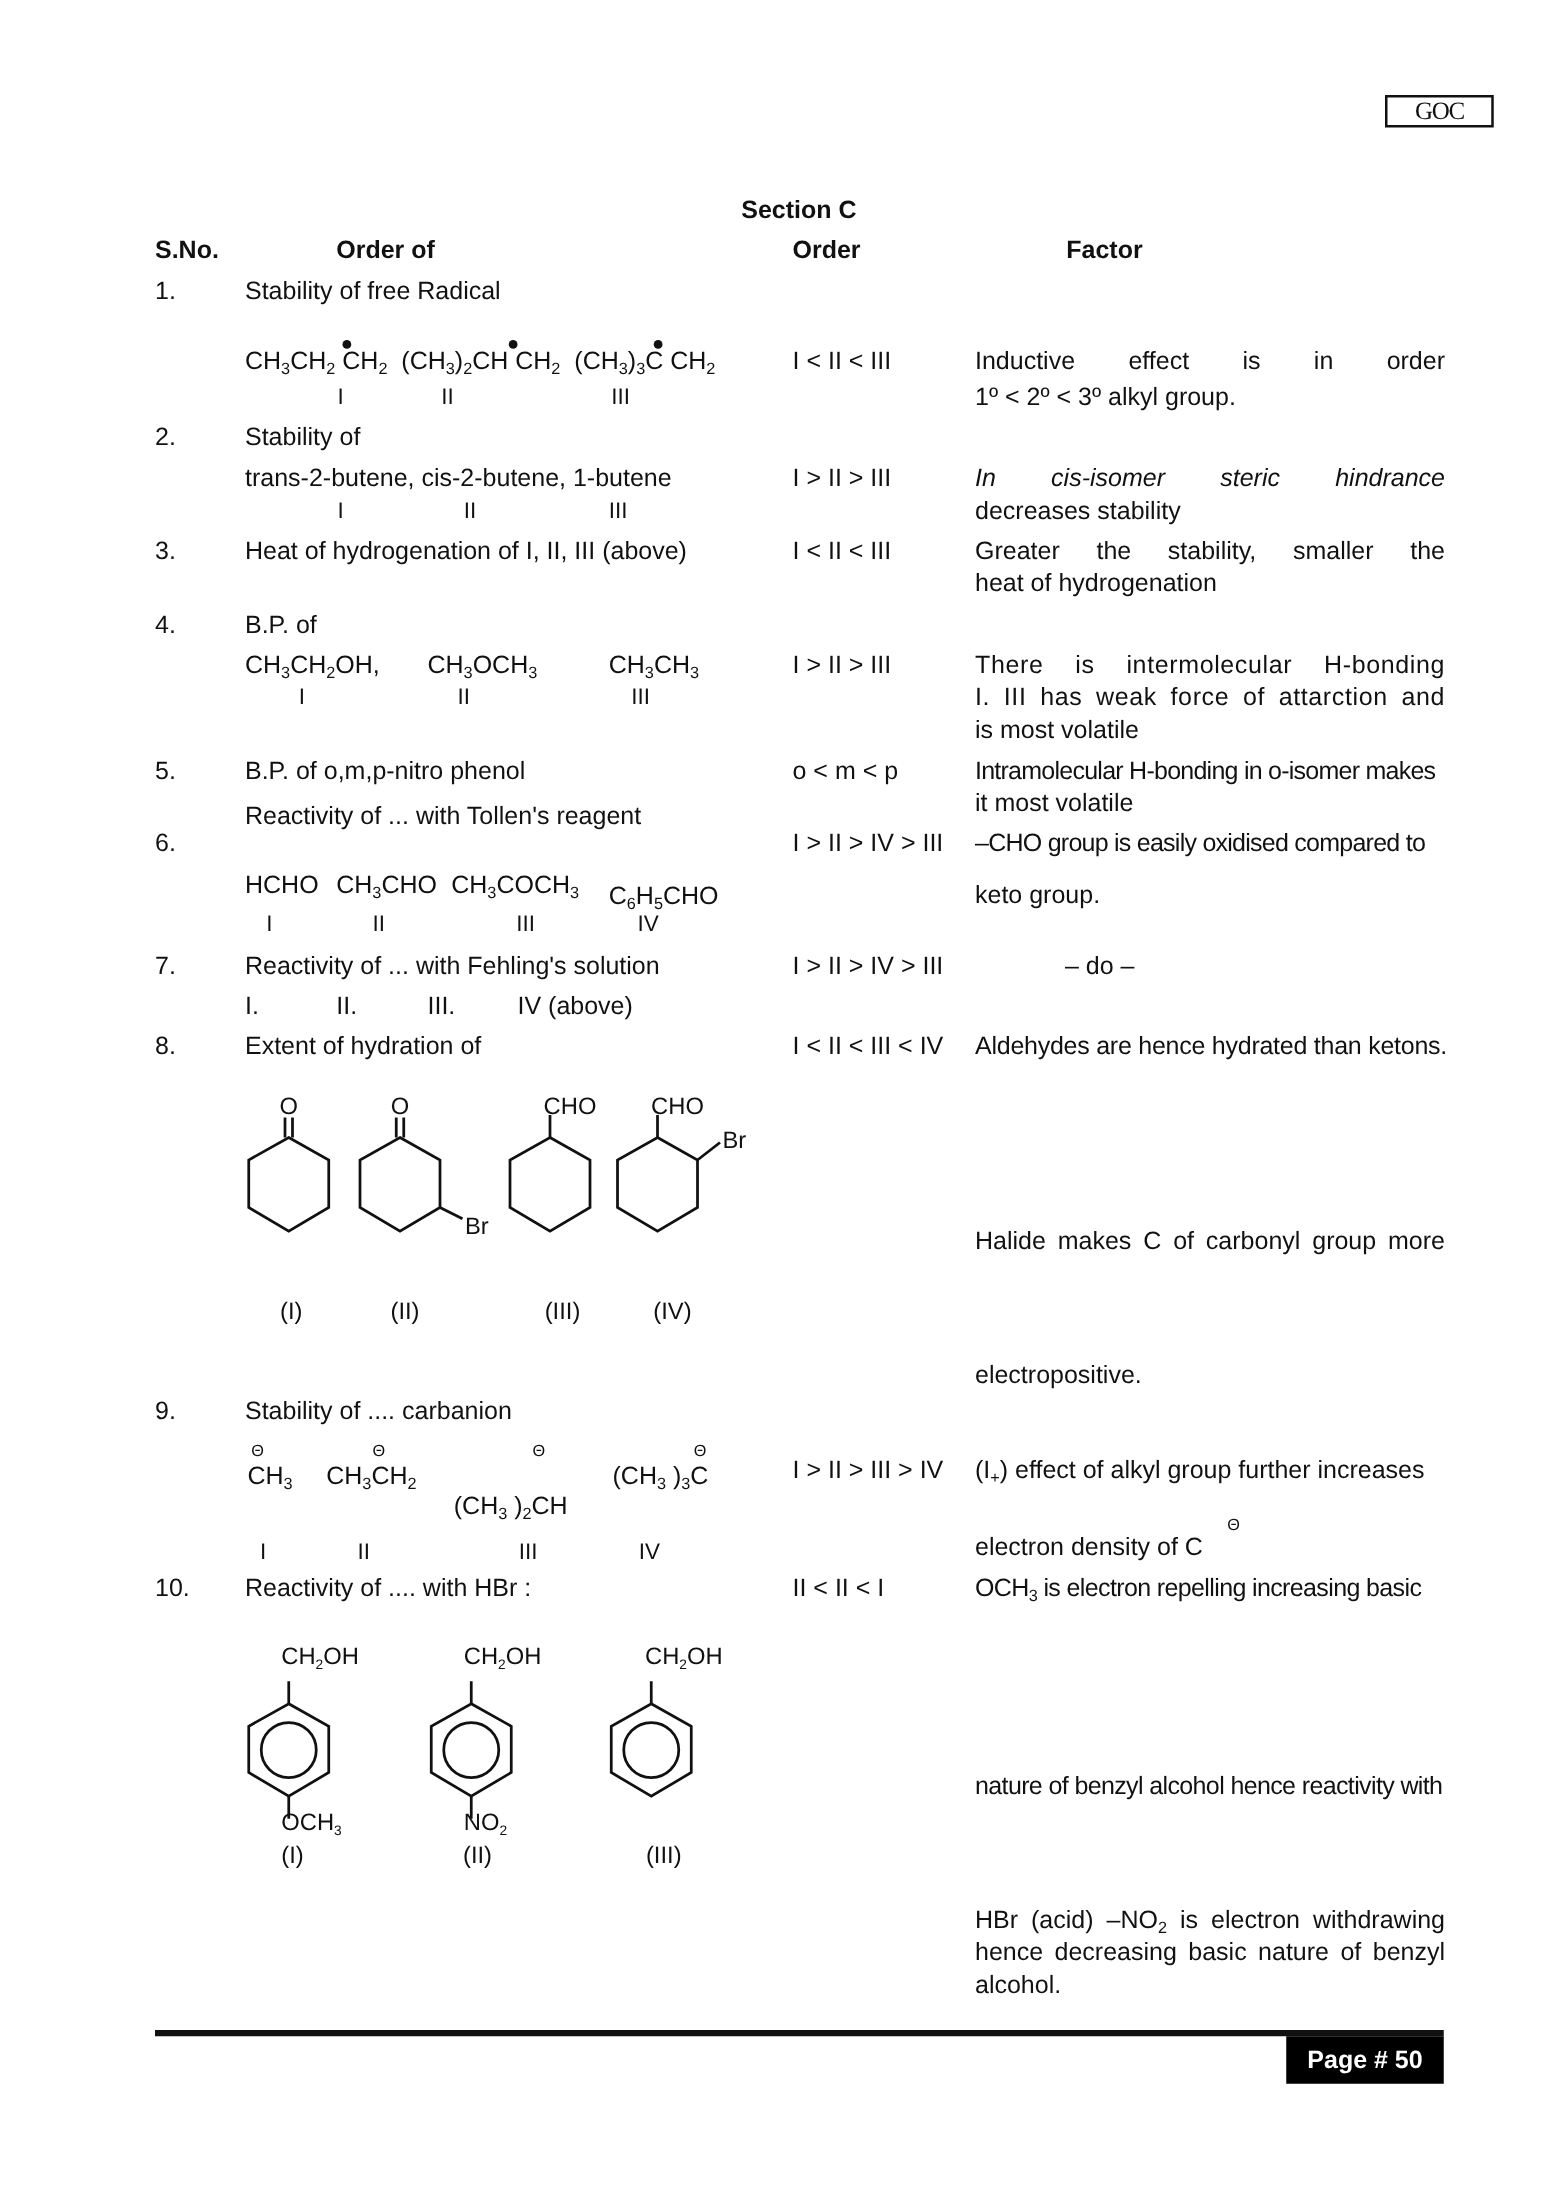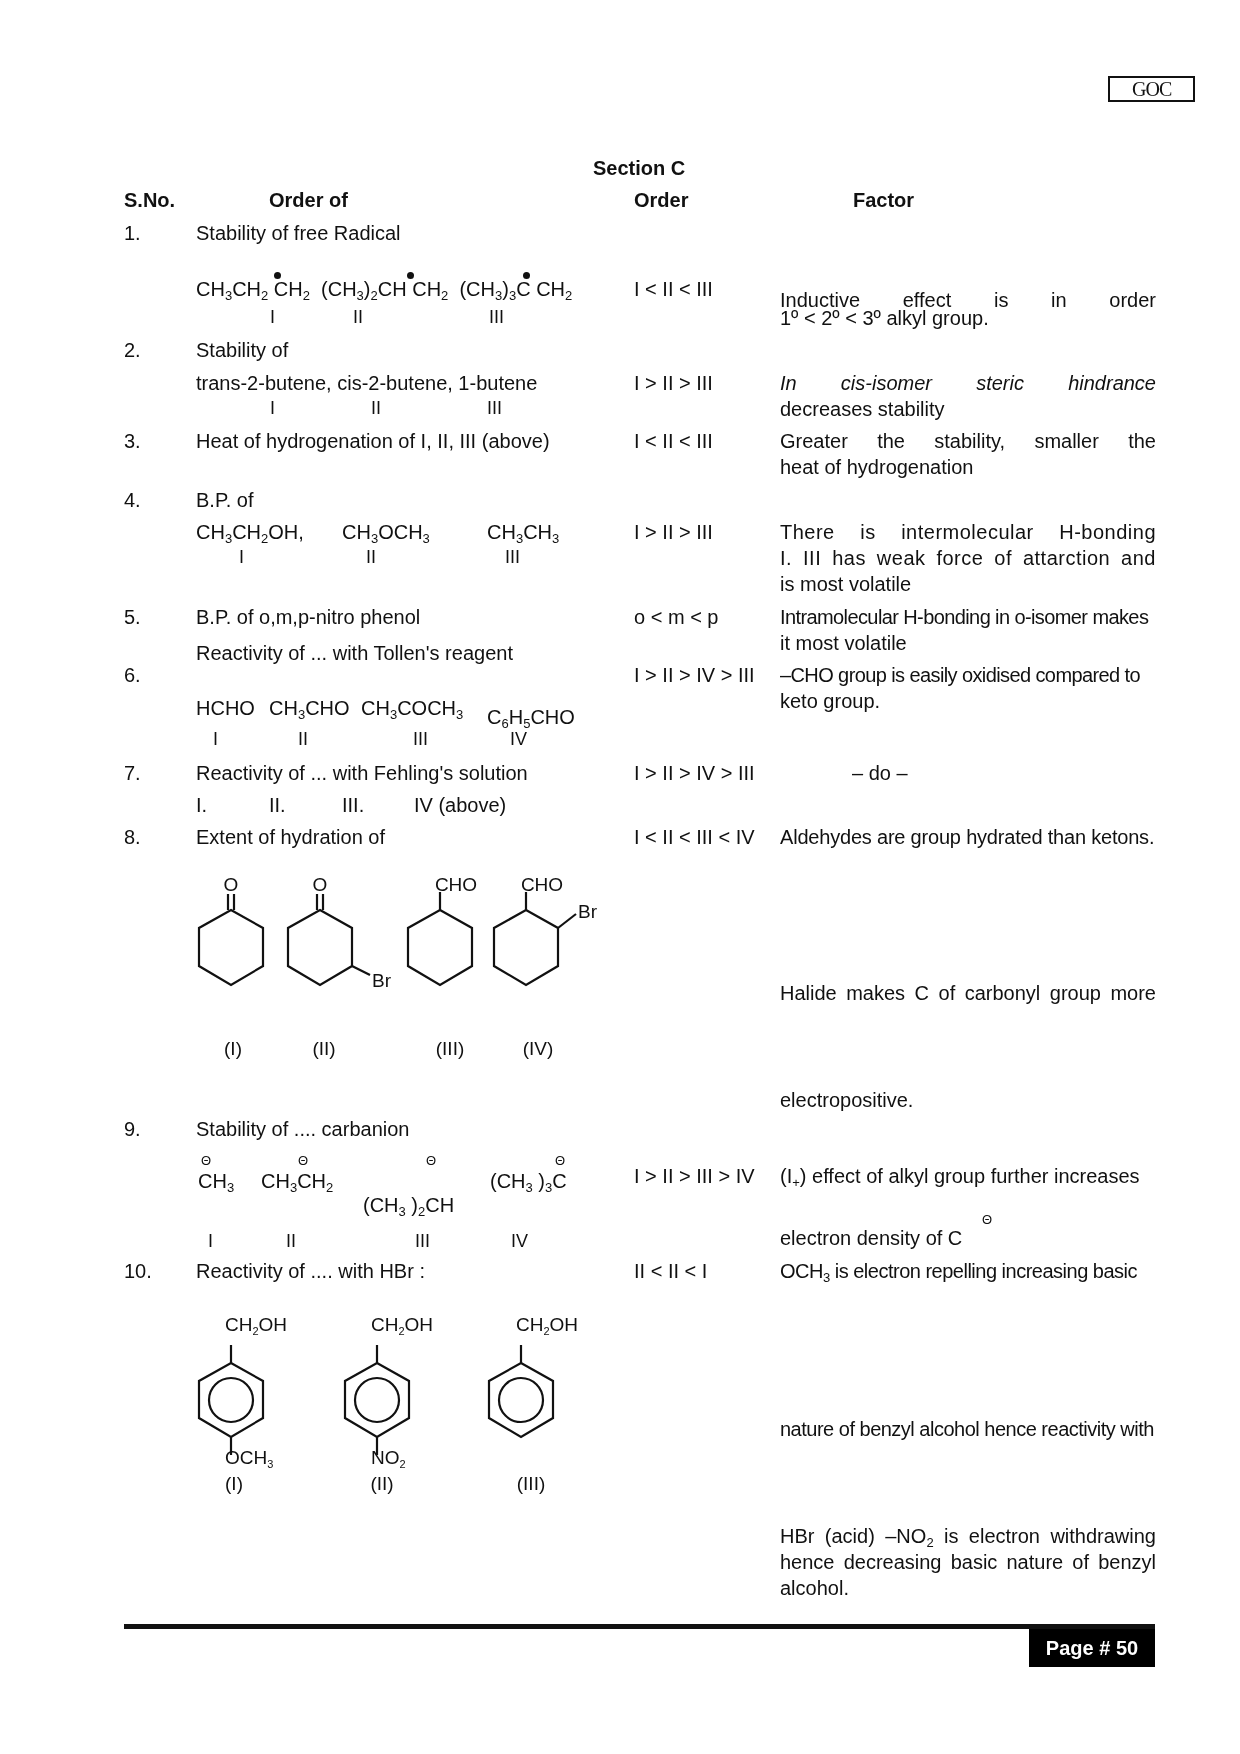--- a/index.html
+++ b/index.html
@@ -38,21 +38,21 @@
   <div class="abs" style="left:196px; top:278px;">
     CH<sub>3</sub>CH<sub>2</sub>&nbsp;CH<sub>2</sub>&nbsp;&nbsp;(CH<sub>3</sub>)<sub>2</sub>CH&nbsp;CH<sub>2</sub>&nbsp;&nbsp;(CH<sub>3</sub>)<sub>3</sub>C&nbsp;CH<sub>2</sub>
   </div>
   <div class="dot" style="left:274px; top:272px;"></div>
   <div class="dot" style="left:407px; top:272px;"></div>
   <div class="dot" style="left:523px; top:272px;"></div>
   <div class="abs roman" style="left:270px; top:307px;">I</div>
   <div class="abs roman" style="left:353px; top:307px;">II</div>
   <div class="abs roman" style="left:489px; top:307px;">III</div>
   <div class="abs" style="left:634px; top:278px;">I &lt; II &lt; III</div>
-  <div class="abs just" style="left:780px; top:278px;margin-top:11px;">Inductive effect is in order</div>
+  <div class="abs just" style="left:780px; top:278px;">Inductive effect is in order</div>
   <div class="abs" style="left:780px; top:307px;">1º &lt; 2º &lt; 3º alkyl group.</div>
 </div>
 
 <div>
   <div class="abs" style="left:124px; top:339px;">2.</div>
   <div class="abs" style="left:196px; top:339px;">Stability of</div>
   <div class="abs" style="left:196px; top:372px;">trans-2-butene, cis-2-butene, 1-butene</div>
   <div class="abs roman" style="left:270px; top:398px;">I</div>
   <div class="abs roman" style="left:371px; top:398px;">II</div>
   <div class="abs roman" style="left:487px; top:398px;">III</div>
@@ -98,39 +98,39 @@
   <div class="abs" style="left:196px; top:697px;">HCHO</div>
   <div class="abs" style="left:269px; top:697px;">CH<sub>3</sub>CHO</div>
   <div class="abs" style="left:361px; top:697px;">CH<sub>3</sub>COCH<sub>3</sub></div>
   <div class="abs" style="left:487px; top:706px;">C<sub>6</sub>H<sub>5</sub>CHO</div>
   <div class="abs roman" style="left:213px; top:729px;">I</div>
   <div class="abs roman" style="left:298px; top:729px;">II</div>
   <div class="abs roman" style="left:413px; top:729px;">III</div>
   <div class="abs roman" style="left:510px; top:729px;">IV</div>
   <div class="abs" style="left:634px; top:664px;">I &gt; II &gt; IV &gt; III</div>
   <div class="abs" style="left:780px; top:664px; letter-spacing:-0.6px;">–CHO group is easily oxidised compared to</div>
-  <div class="abs" style="left:780px; top:690px;">keto group.</div>
+  <div class="abs" style="left:780px; top:705px;">keto group.</div>
 </div>
 
 <div>
   <div class="abs" style="left:124px; top:762px;">7.</div>
   <div class="abs" style="left:196px; top:762px;">Reactivity of ... with Fehling's solution</div>
   <div class="abs" style="left:196px; top:794px;">I.</div>
   <div class="abs" style="left:269px; top:794px;">II.</div>
   <div class="abs" style="left:342px; top:794px;">III.</div>
   <div class="abs" style="left:414px; top:794px;">IV (above)</div>
   <div class="abs" style="left:634px; top:762px;">I &gt; II &gt; IV &gt; III</div>
   <div class="abs" style="left:852px; top:762px;">– do –</div>
 </div>
 
 <div>
   <div class="abs" style="left:124px; top:826px;">8.</div>
   <div class="abs" style="left:196px; top:826px;">Extent of hydration of</div>
   <div class="abs" style="left:634px; top:826px;">I &lt; II &lt; III &lt; IV</div>
-  <div class="abs" style="left:780px; top:826px; letter-spacing:-0.2px;">Aldehydes are group hydrated than ketons.</div>
+  <div class="abs" style="left:780px; top:826px; letter-spacing:-0.2px;">Aldehydes are hence hydrated than ketons.</div>
   <div class="abs just" style="left:780px; top:982px;">Halide makes C of carbonyl group more</div>
   <div class="abs" style="left:780px; top:1089px;">electropositive.</div>
 
   <svg style="left:0; top:0;" width="1240" height="1754">
     <g stroke="#111" stroke-width="2.2" fill="none">
 
       <polygon points="231,910 263,928 263,966 231,985 199,966 199,928"></polygon>
       <line x1="228" y1="910" x2="228" y2="894"></line>
         <line x1="234" y1="910" x2="234" y2="894"></line>
 

